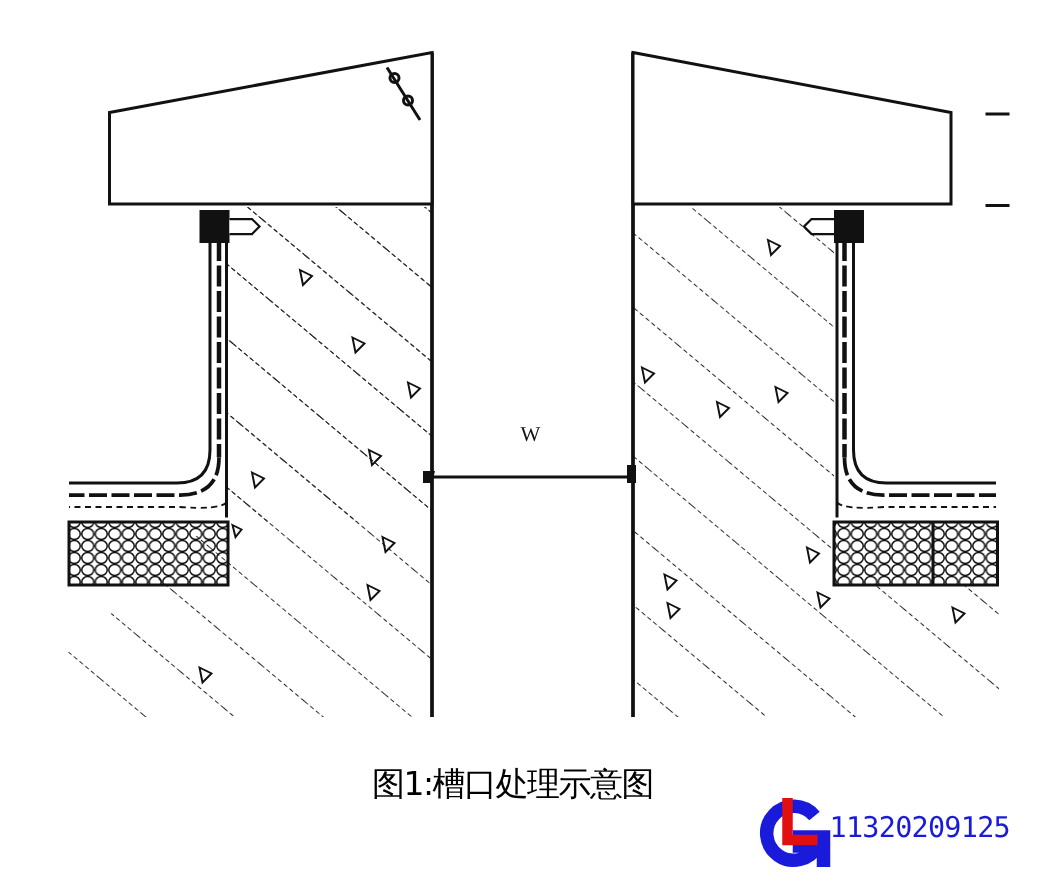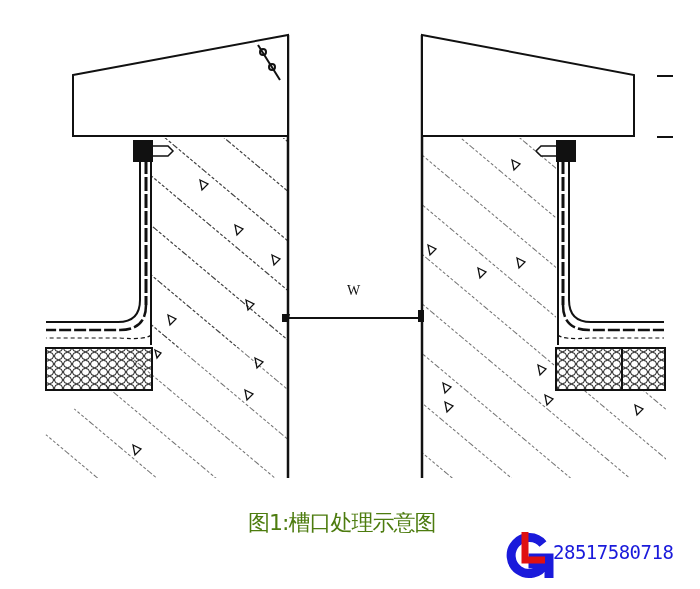--- a/index.html
+++ b/index.html
@@ -1,18 +1,18 @@
 <!DOCTYPE html>
 <html><head>
 <meta charset="utf-8">
 <style>
   html,body{margin:0;padding:0;background:#fff;}
   body{width:700px;height:589px;position:relative;overflow:hidden;font-family:"DejaVu Sans",sans-serif;}
   svg{position:absolute;left:0;top:0;}
-  .caption{position:absolute;left:248px;top:508px;font-size:22px;color:#4d7c0f;letter-spacing:-1px;font-family:"DejaVu Sans",sans-serif;}
+  .caption{position:absolute;left:248px;top:508px;font-size:22px;color:#000000;letter-spacing:-1px;font-family:"DejaVu Sans",sans-serif;}
   .logo{position:absolute;left:505px;top:530px;width:52px;height:52px;}
   .phone{position:absolute;left:553px;top:541px;font-size:19px;color:#1a1adb;font-family:"DejaVu Sans Mono",monospace;letter-spacing:-0.5px;}
   .wlabel{position:absolute;left:347px;top:283px;font-size:14px;color:#111;font-family:"Liberation Serif",serif;}
 </style>
 </head>
 <body>
 
 <svg width="700" height="589" viewBox="0 0 700 589">
   <defs>
     <pattern id="hatch" patternUnits="userSpaceOnUse" width="38" height="38" patternTransform="rotate(-50)">
@@ -105,13 +105,13 @@
 </svg>
 
 <div class="wlabel">W</div>
 
 <div class="caption">图1:槽口处理示意图</div>
 
 <svg class="logo" viewBox="0 0 52 52">
   <path d="M38,14 A18,18 0 1 0 40,34 L28,34 L28,28 L44,28 L44,48" fill="none" stroke="#1a1adb" stroke-width="9"></path>
   <path d="M20,2 L20,30 L40,30" fill="none" stroke="#e01010" stroke-width="7"></path>
 </svg>
-<div class="phone">28517580718</div>
+<div class="phone">11320209125</div>
 
 </body></html>

